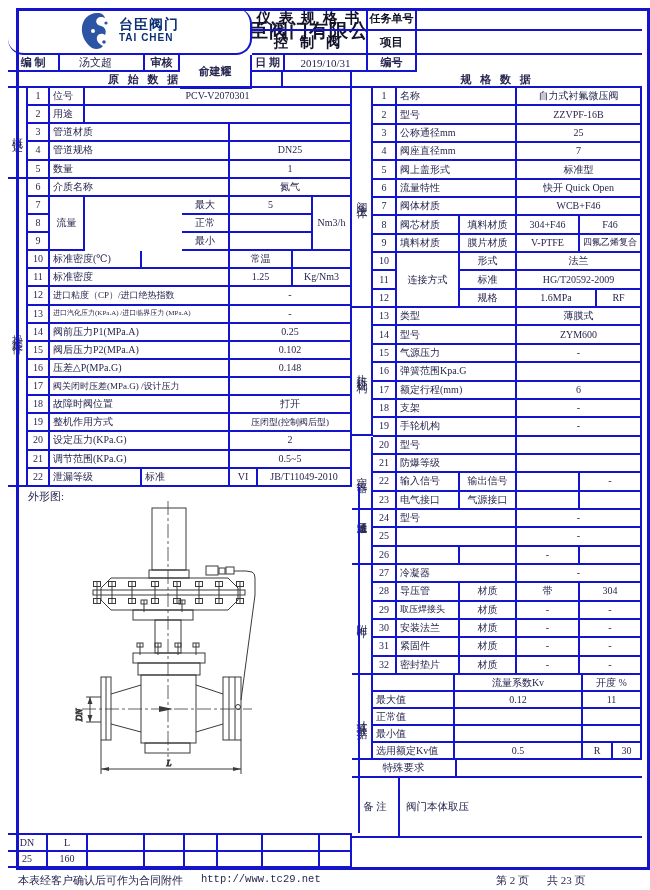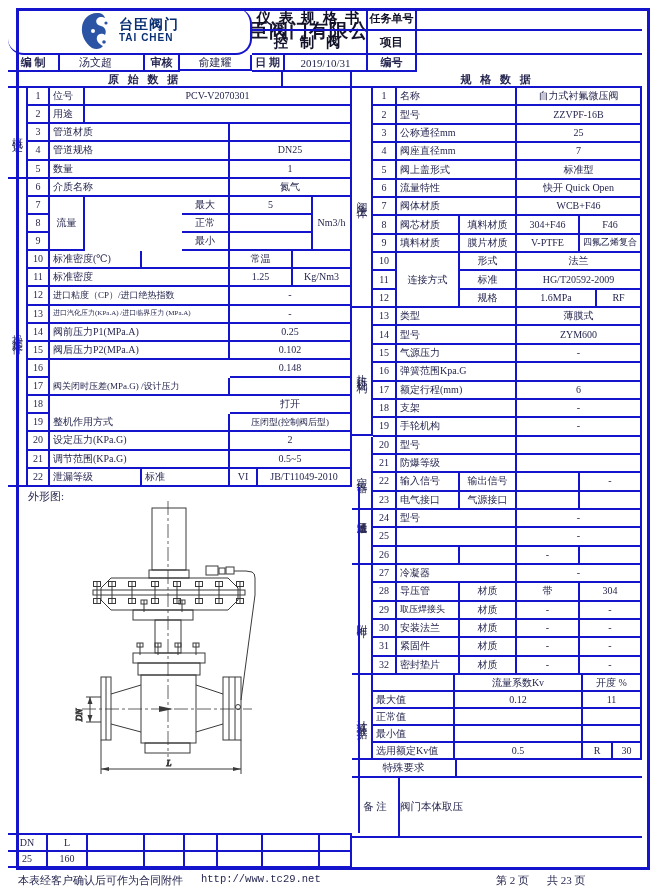--- a/index.html
+++ b/index.html
@@ -77,21 +77,21 @@
 
   <div class="cell bold" style="left:8px;top:55px;width:52px;height:17px;font-size:11px;">
       <span>编 制</span>
     </div>
   <div class="cell" style="left:48px;top:55px;width:97px;height:17px;font-size:11px;">
       <span>汤文超</span>
     </div>
   <div class="cell bold" style="left:145px;top:55px;width:35px;height:17px;font-size:11px;">
       <span>审核</span>
     </div>
-  <div class="cell" style="left:180px;top:55px;width:72px;height:16px;font-size:11px;">
+  <div class="cell" style="left:180px;top:55px;width:72px;height:34px;font-size:11px;font-weight:bold;">
       <span>俞建耀</span>
     </div>
   <div class="cell bold" style="left:252px;top:55px;width:33px;height:17px;font-size:11px;">
       <span>日 期</span>
     </div>
   <div class="cell" style="left:285px;top:55px;width:83px;height:17px;font-size:11px;">
       <span>2019/10/31</span>
     </div>
   <div class="cell bold" style="left:368px;top:55px;width:49px;height:17px;font-size:11px;">
       <span>编号</span>
@@ -173,27 +173,29 @@
 
     <div class="cl" style="grid-area:14/1">14</div>
     <div class="cl lab" style="grid-area:14/2/15/6">阀前压力P1(MPa.A)</div>
     <div class="cl" style="grid-area:14/6/15/10">0.25</div>
 
     <div class="cl" style="grid-area:15/1">15</div>
     <div class="cl lab" style="grid-area:15/2/16/6">阀后压力P2(MPa.A)</div>
     <div class="cl" style="grid-area:15/6/16/10">0.102</div>
 
     <div class="cl" style="grid-area:16/1">16</div>
+    <div class="cl lab" style="grid-area:16/2/17/6">压差△P(MPa.G)</div>
     <div class="cl" style="grid-area:16/6/17/10">0.148</div>
 
     <div class="cl" style="grid-area:17/1">17</div>
     <div class="cl lab f9" style="grid-area:17/2/18/6">阀关闭时压差(MPa.G) /设计压力</div>
     <div class="cl" style="grid-area:17/6/18/10"></div>
 
     <div class="cl" style="grid-area:18/1">18</div>
+    <div class="cl lab" style="grid-area:18/2/19/6">故障时阀位置</div>
     <div class="cl" style="grid-area:18/6/19/10">打开</div>
 
     <div class="cl" style="grid-area:19/1">19</div>
     <div class="cl lab" style="grid-area:19/2/20/6">整机作用方式</div>
     <div class="cl f9" style="grid-area:19/6/20/10">压闭型(控制阀后型)</div>
 
     <div class="cl" style="grid-area:20/1">20</div>
     <div class="cl lab" style="grid-area:20/2/21/6">设定压力(KPa.G)</div>
     <div class="cl" style="grid-area:20/6/21/10">2</div>
 
@@ -382,21 +384,21 @@
   <div class="cell" style="left:352px;top:760px;width:105px;height:18px;font-size:10.5px;">
       <span>特殊要求</span>
     </div>
   <div class="cell" style="left:457px;top:760px;width:185px;height:18px;border-right:none;">
       <span></span>
     </div>
 
   <div class="cell" style="left:352px;top:778px;width:48px;height:60px;font-size:10.5px;">
       <span>备 注</span>
     </div>
-  <div class="cell" style="left:400px;top:778px;width:242px;height:60px;justify-content:flex-start;font-size:10.5px;border-right:none;">
+  <div class="cell" style="left:400px;top:778px;width:242px;height:60px;justify-content:flex-start;padding-left:6px;font-size:10.5px;border-right:none;">
       <span>阀门本体取压</span>
     </div>
 
 
   <div class="abs" style="left:8px;top:487px;width:344px;height:346px;border-right:2px solid var(--blue);">
     <div class="abs" style="left:4px;top:2px;font-size:11px;">外形图:</div>
     <svg width="344" height="346" viewBox="0 0 344 346" style="position:absolute;left:0;top:0;" fill="none" stroke="#3a3a3a" stroke-width="1">
       <defs>
         <g id="bolt">
           <line x1="0" y1="-11" x2="0" y2="11"></line>

